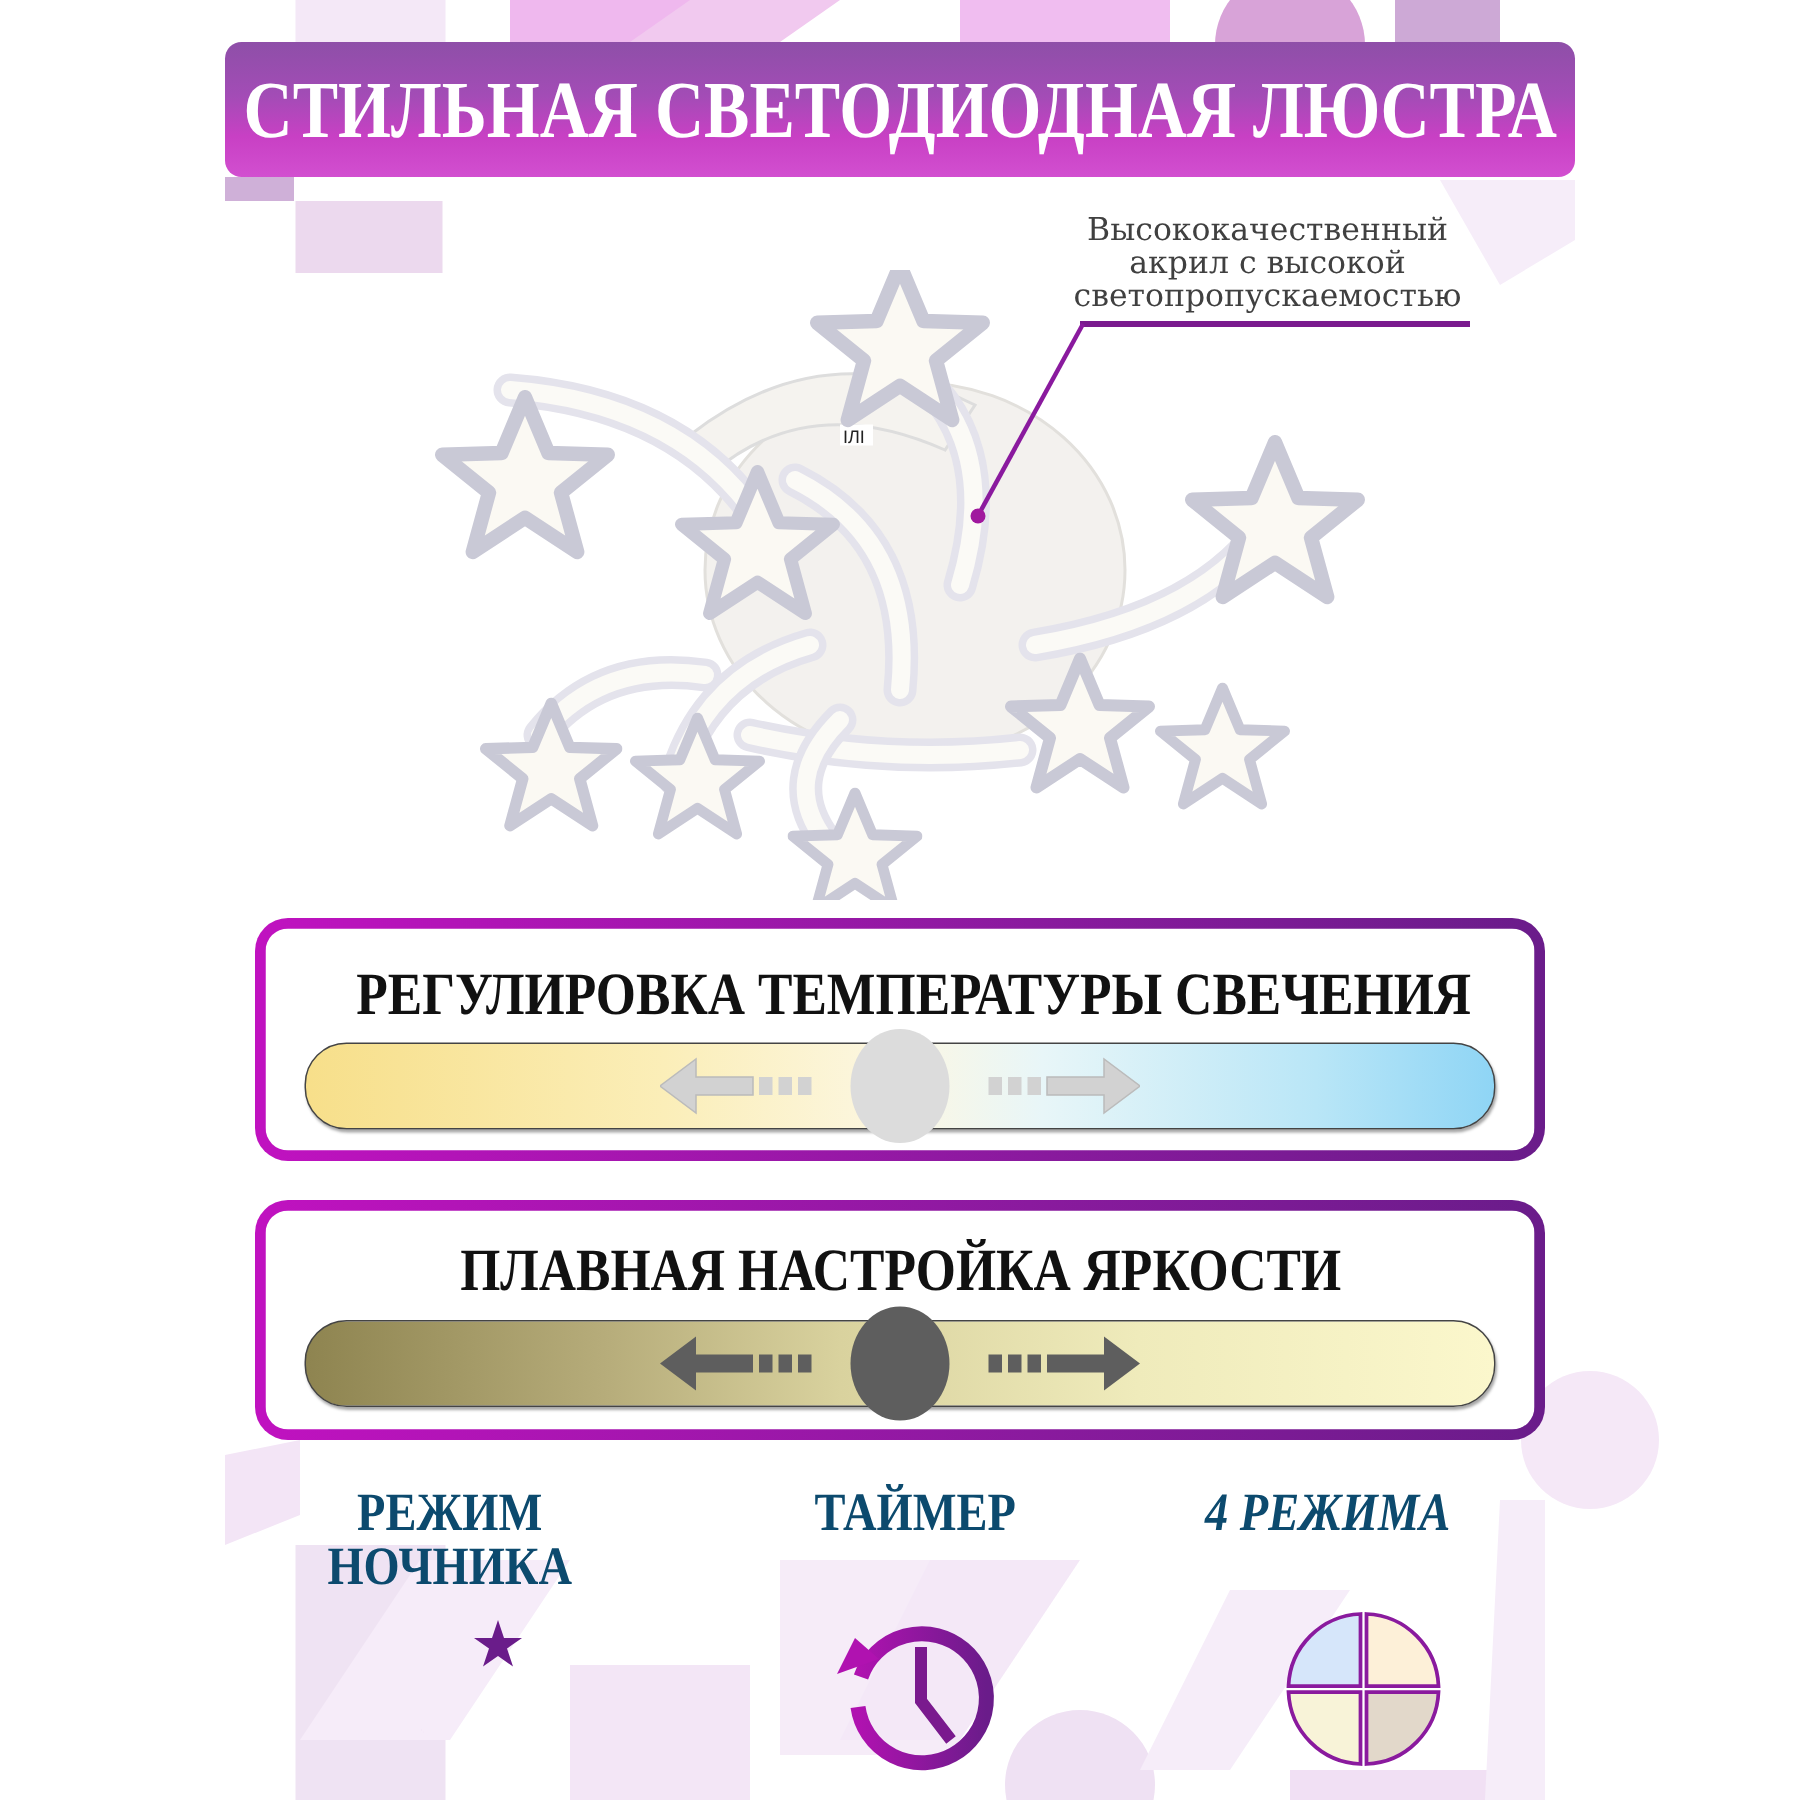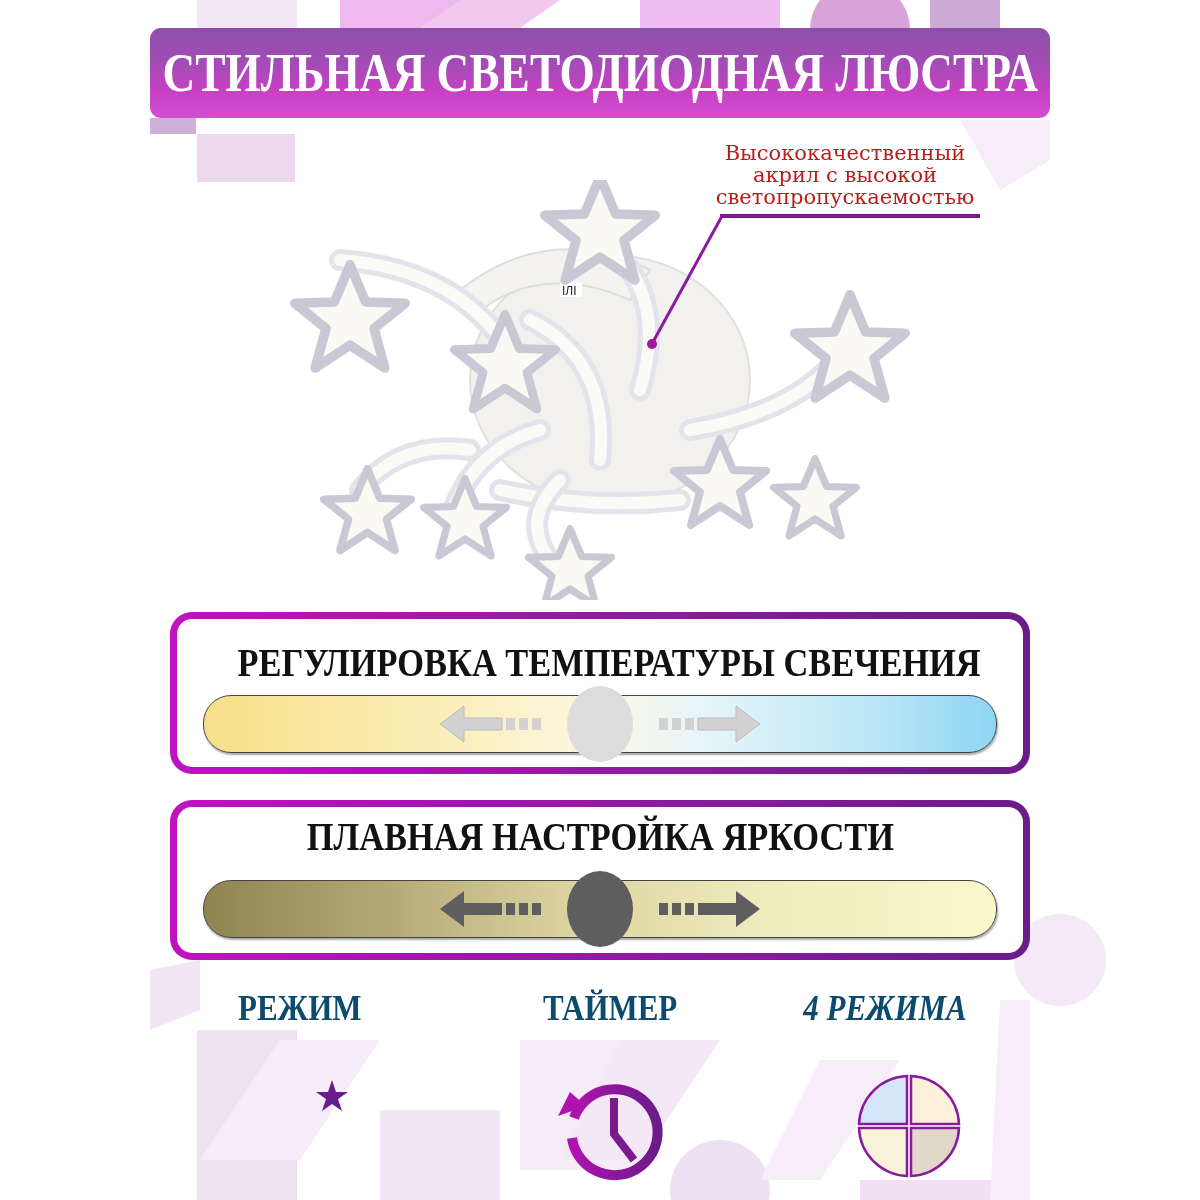--- a/index.html
+++ b/index.html
@@ -1,29 +1,29 @@
 <!DOCTYPE html>
 <html><head>
 <meta charset="utf-8">
 <style>
   html,body{margin:0;padding:0;}
   body{width:1200px;height:1200px;position:relative;overflow:hidden;background:#ffffff;font-family:"Liberation Serif","DejaVu Serif",serif;}
   .bg{position:absolute;pointer-events:none;}
   .title-banner{position:absolute;left:150px;top:28px;width:900px;height:90px;background:linear-gradient(180deg,#8e4fa8 0%,#a34cb6 40%,#c840c4 70%,#d24fd0 100%);display:flex;align-items:center;justify-content:center;border-radius:11px;}
   .title-text{color:#fff;font-size:54px;font-weight:bold;letter-spacing:0px;transform:scaleX(0.84);white-space:nowrap;font-family:"Liberation Serif",serif;}
-  .callout{position:absolute;left:700px;top:142px;width:290px;text-align:center;font-size:21px;line-height:22px;color:#b91c1c;font-family:"DejaVu Serif",serif;}
+  .callout{position:absolute;left:700px;top:142px;width:290px;text-align:center;font-size:21px;line-height:22px;color:#404040;font-family:"DejaVu Serif",serif;}
   .callout-line{position:absolute;}
   .chandelier{position:absolute;left:270px;top:180px;width:690px;height:420px;}
   .panel{position:absolute;left:170px;width:860px;border:7px solid transparent;border-radius:22px;background:linear-gradient(#fff,#fff) padding-box,linear-gradient(90deg,#c012c0,#8a1a9e 60%,#6a1c8a) border-box;box-sizing:border-box;}
   .panel1{top:612px;height:162px;}
   .panel2{top:800px;height:160px;}
   .panel-title{position:absolute;left:0;right:0;text-align:center;font-size:40px;font-weight:bold;color:#111;white-space:nowrap;}
   .panel-title span{display:inline-block;transform:scaleX(0.86);}
   .panel1 .panel-title{top:20px;}
-  .panel2 .panel-title{top:6px;}
+  .panel2 .panel-title{top:16px;}
   .slider{position:absolute;left:26px;right:26px;height:56px;border-radius:28px;border:1.5px solid #444;box-shadow:1px 2px 2px rgba(0,0,0,.35);}
   .panel1 .slider{top:76px;background:linear-gradient(90deg,#f7df8a 0%,#fbeeb8 30%,#fcf7e3 50%,#e8f6f8 62%,#b9e6f7 85%,#8fd5f5 100%);}
   .panel2 .slider{top:73px;background:linear-gradient(90deg,#8e8450 0%,#b6ac7a 25%,#d9d29e 45%,#efebbb 70%,#fbf7cc 100%);}
   .knob{position:absolute;left:50%;top:-10px;width:66px;height:76px;margin-left:-33px;border-radius:50%;}
   .panel1 .knob{background:#dcdcdc;}
   .panel2 .knob{background:#5e5e5e;}
   .arrow{position:absolute;top:8px;width:120px;height:40px;}
   .arrow.left{left:calc(50% - 160px);}
   .arrow.right{left:calc(50% + 40px);}
   .feature{position:absolute;top:990px;text-align:center;font-weight:bold;color:#0c4a6e;}
@@ -150,20 +150,21 @@
       <rect x="19" y="14" width="9" height="12" fill="#5e5e5e"></rect>
       <rect x="32" y="14" width="9" height="12" fill="#5e5e5e"></rect>
       <rect x="45" y="14" width="9" height="12" fill="#5e5e5e"></rect>
       <polygon points="120,20 96,2 96,14 58,14 58,26 96,26 96,38" fill="#5e5e5e"></polygon>
     </svg>
   </div>
 </div>
 
 <div class="feature f1">
   <span class="l1"><span>РЕЖИМ</span></span>
+  <span class="l2"><span>НОЧНИКА</span></span>
 </div>
 <div class="feature f2">
   <span class="l1"><span>ТАЙМЕР</span></span>
 </div>
 <div class="feature f3">
   <span class="l1"><span>4 РЕЖИМА</span></span>
 </div>
 
 <svg class="ficon" style="left:250px;top:1078px;" width="110" height="100" viewBox="0 0 110 100">
   <defs>

